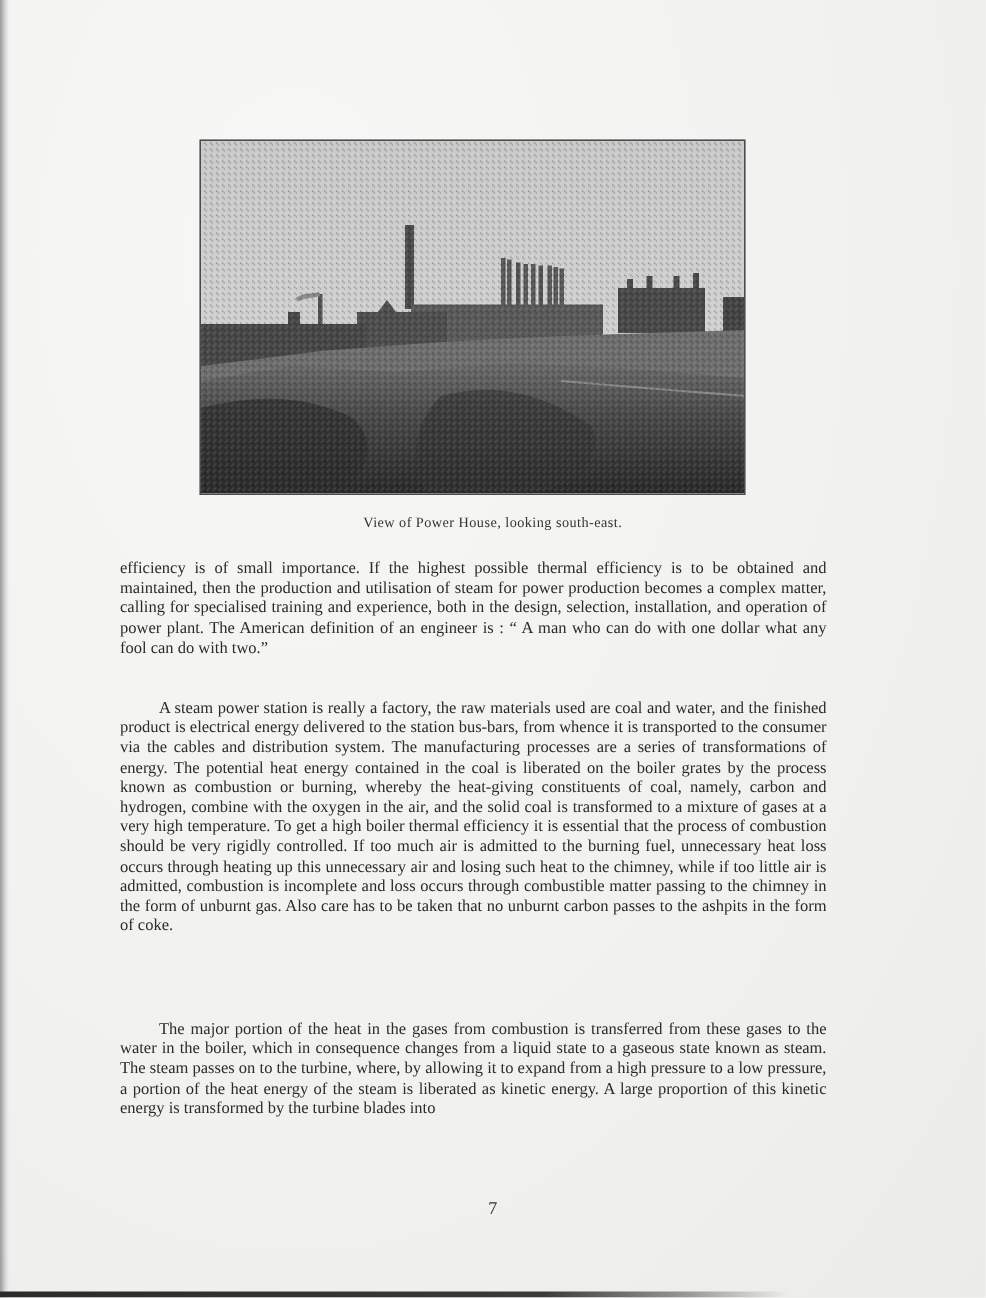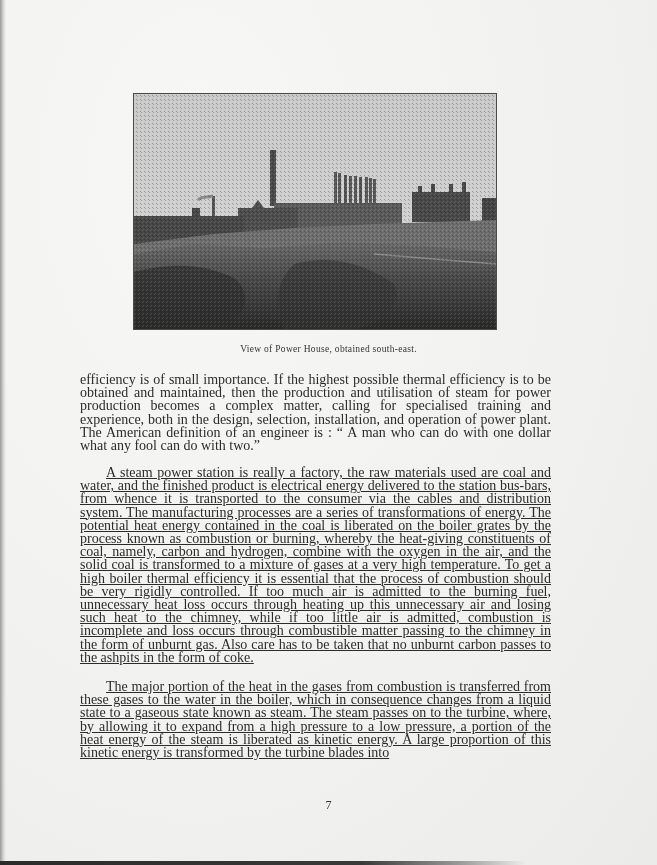--- a/index.html
+++ b/index.html
@@ -56,31 +56,30 @@
       letter-spacing: 0.3px;
       color: #333;
     }
 
     
     .text-block {
       position: absolute;
       left: 80px;
       width: 471px;
       font-family: "Liberation Serif", "DejaVu Serif", serif;
-      font-size: 14px;
+      font-size: 11px;
       line-height: 13.2px;
       text-align: justify;
       color: #2b2b2b;
     }
     .text-block p {
       margin: 0;
     }
     .text-block .indent {
       text-indent: 26px;
-      text-decoration: underline;
     }
     #para-1 { top: 373px; }
     #para-2 { top: 466px; }
     #para-3 { top: 680px; }
 
     .page-number {
       position: absolute;
       left: 0; top: 798px;
       width: 657px;
       text-align: center;
@@ -151,21 +150,21 @@
 
       <path d="M0,160 L60,150 L130,154 L210,148 L290,152 L362,158 L362,235 L0,235 Z" fill="url(#ground)"></path>
       <path d="M0,178 C40,168 70,170 100,184 C120,200 110,225 90,235 L0,235 Z" fill="#2e2e2e" opacity="0.7"></path>
       <path d="M160,170 C200,160 230,170 260,190 C270,210 250,230 220,235 L150,235 C140,215 140,190 160,170 Z" fill="#333" opacity="0.6"></path>
       <path d="M240,160 L300,165 L362,170" stroke="#9a9a9a" stroke-width="1.5" fill="none" opacity="0.7"></path>
 
       <rect x="0" y="0" width="362" height="235" fill="url(#grain)"></rect>
     </svg>
   </div>
 
-  <div class="caption">View of Power House, obtained south-east.</div>
+  <div class="caption">View of Power House, looking south-east.</div>
 
   <div class="text-block" id="para-1">
     <p>efficiency is of small importance.  If the highest possible thermal efficiency is to be obtained and maintained, then the production and utilisation of steam for power production becomes a complex matter, calling for specialised training and experience, both in the design, selection, installation, and operation of power plant.  The American definition of an engineer is :  “ A man who can do with one dollar what any fool can do with two.”</p>
   </div>
 
   <div class="text-block" id="para-2">
     <p class="indent">A steam power station is really a factory, the raw materials used are coal and water, and the finished product is electrical energy delivered to the station bus-bars, from whence it is transported to the consumer via the cables and distribution system.  The manufacturing processes are a series of transformations of energy.  The potential heat energy contained in the coal is liberated on the boiler grates by the process known as combustion or burning, whereby the heat-giving constituents of coal, namely, carbon and hydrogen, combine with the oxygen in the air, and the solid coal is transformed to a mixture of gases at a very high temperature.  To get a high boiler thermal efficiency it is essential that the process of combustion should be very rigidly controlled.  If too much air is admitted to the burning fuel, unnecessary heat loss occurs through heating up this unnecessary air and losing such heat to the chimney, while if too little air is admitted, combustion is incomplete and loss occurs through combustible matter passing to the chimney in the form of unburnt gas.  Also care has to be taken that no unburnt carbon passes to the ashpits in the form of coke.</p>
   </div>
 
   <div class="text-block" id="para-3">

